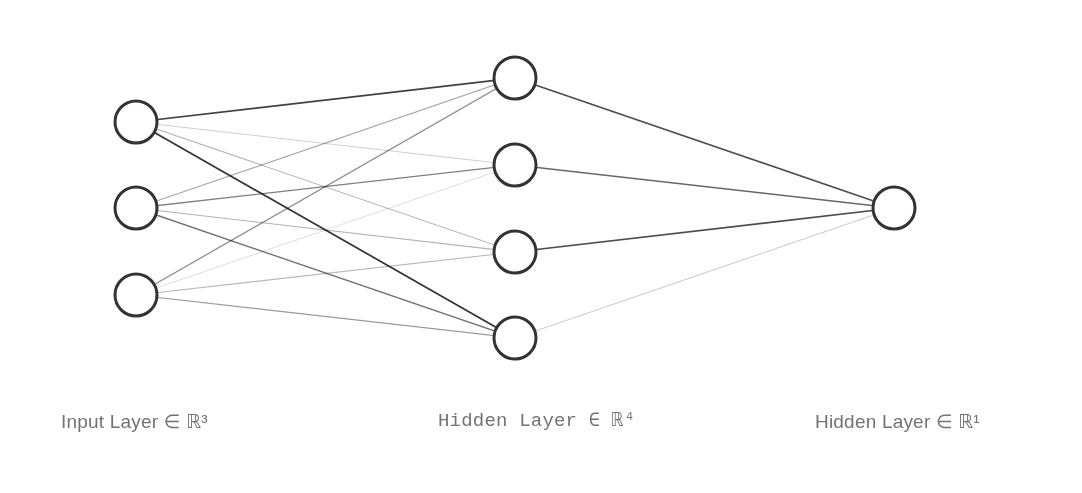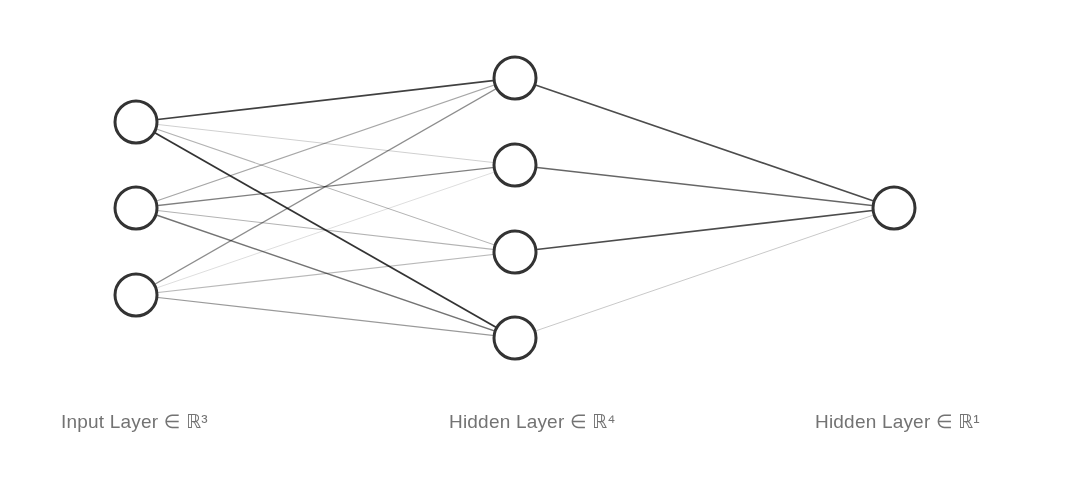--- a/index.html
+++ b/index.html
@@ -30,21 +30,21 @@
   .layer-label {
     position: absolute;
     top: 411px;
     font-size: 19px;
     line-height: 1.15;
     color: #737373;
     white-space: nowrap;
     letter-spacing: 0.2px;
   }
   #label-input  { left: 61px;  }
-  #label-hidden { left: 449px; }
+  #label-hidden { left: 438px; font-family: Liberation Mono, monospace; }
   #label-output { left: 815px; }
 </style>
 </head>
 <body>
 
 <div id="diagram-stage">
   <svg id="network-svg" width="1082" height="493" viewBox="0 0 1082 493">
       <line x1="136" y1="122" x2="515" y2="78" stroke="#000000" stroke-opacity="0.75" stroke-width="1.68"></line>
       <line x1="136" y1="122" x2="515" y2="165" stroke="#000000" stroke-opacity="0.2" stroke-width="0.96"></line>
       <line x1="136" y1="122" x2="515" y2="252" stroke="#000000" stroke-opacity="0.3" stroke-width="1.09"></line>

